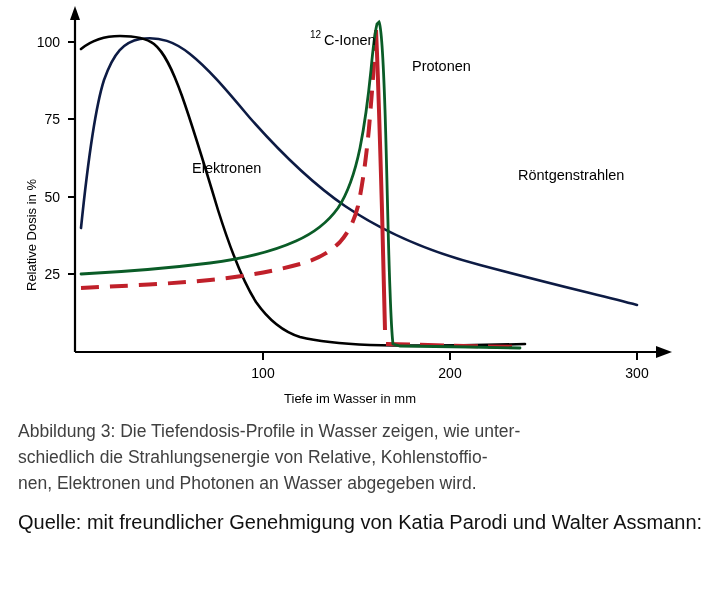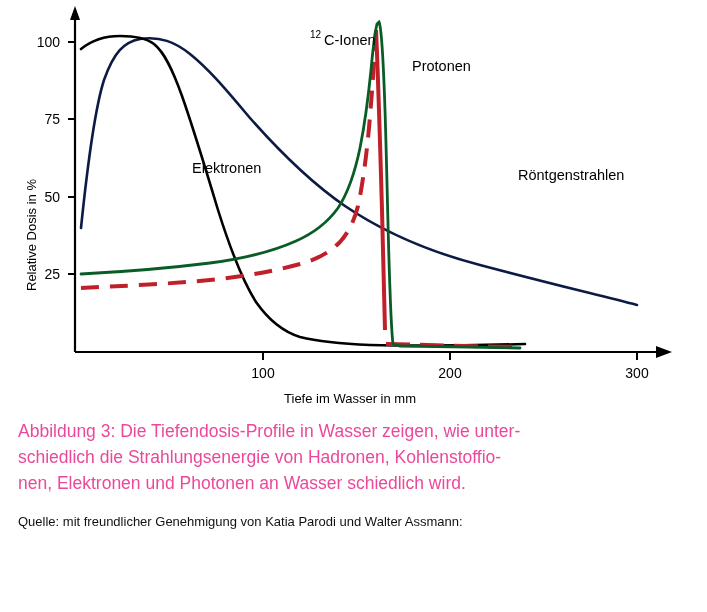--- a/index.html
+++ b/index.html
@@ -52,26 +52,26 @@
   #caption-block {
     position: absolute;
     left: 18px;
     top: 418px;
     width: 672px;
   }
   #caption-text {
     font-family: "Liberation Sans", sans-serif;
     font-size: 17.5px;
     line-height: 26px;
-    color: #ec4899;
+    color: #404040;
     margin: 0;
   }
   #source-text {
     font-family: "Liberation Sans", sans-serif;
-    font-size: 13px;
+    font-size: 20px;
     line-height: 24px;
     color: #111111;
     margin: 14px 0 0 0;
   }
   .cap-line {
     display: block;
     white-space: nowrap;
   }
 </style>
 </head>
@@ -141,21 +141,21 @@
       </g>
       <text class="series-label" x="412" y="71">Protonen</text>
       <text class="series-label" x="192" y="173">Elektronen</text>
       <text class="series-label" x="518" y="180">Röntgenstrahlen</text>
     </svg>
   </div>
 
   <div id="caption-block">
     <p id="caption-text">
       <span class="cap-line">Abbildung 3: Die Tiefendosis-Profile in Wasser zeigen, wie unter-</span>
-      <span class="cap-line">schiedlich die Strahlungsenergie von Hadronen, Kohlenstoffio-</span>
-      <span class="cap-line">nen, Elektronen und Photonen an Wasser schiedlich wird.</span>
+      <span class="cap-line">schiedlich die Strahlungsenergie von Relative, Kohlenstoffio-</span>
+      <span class="cap-line">nen, Elektronen und Photonen an Wasser abgegeben wird.</span>
     </p>
     <p id="source-text">
       <span class="cap-line">Quelle: mit freundlicher Genehmigung von Katia Parodi und Walter Assmann:</span>
     </p>
   </div>
 
 </div>
 
 </body></html>

